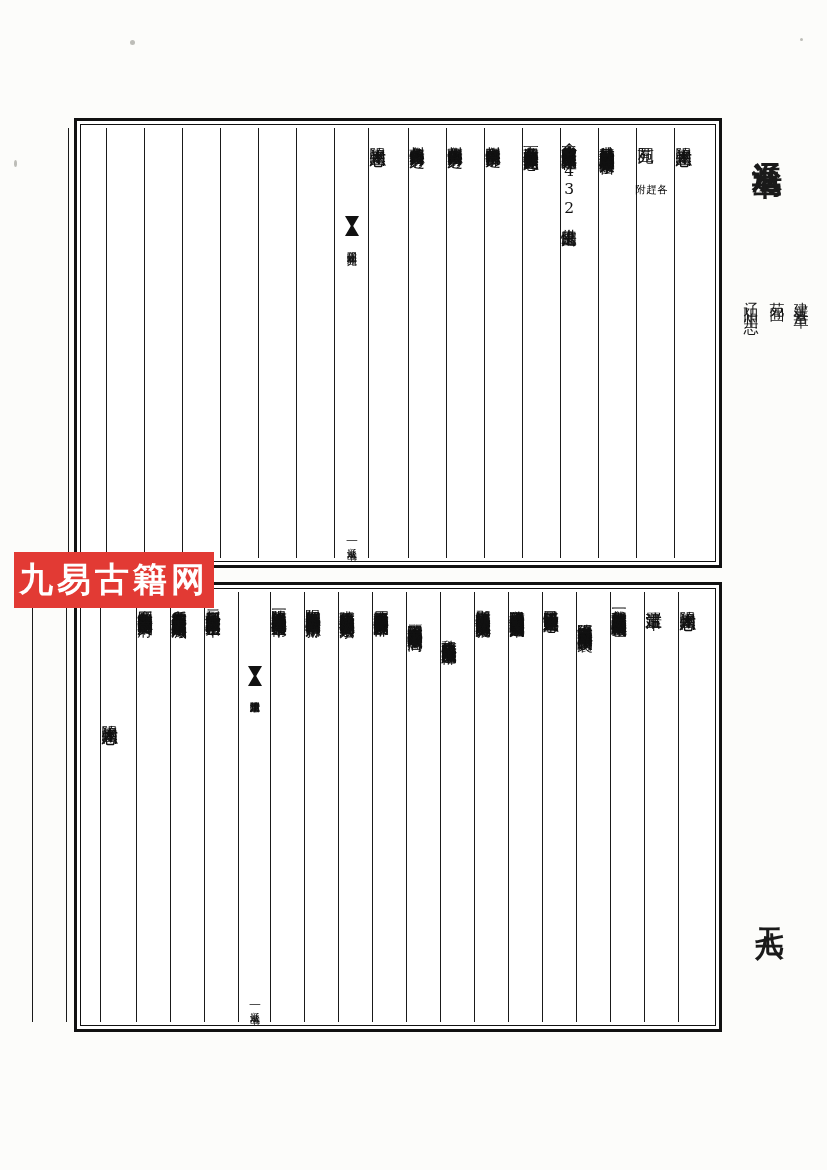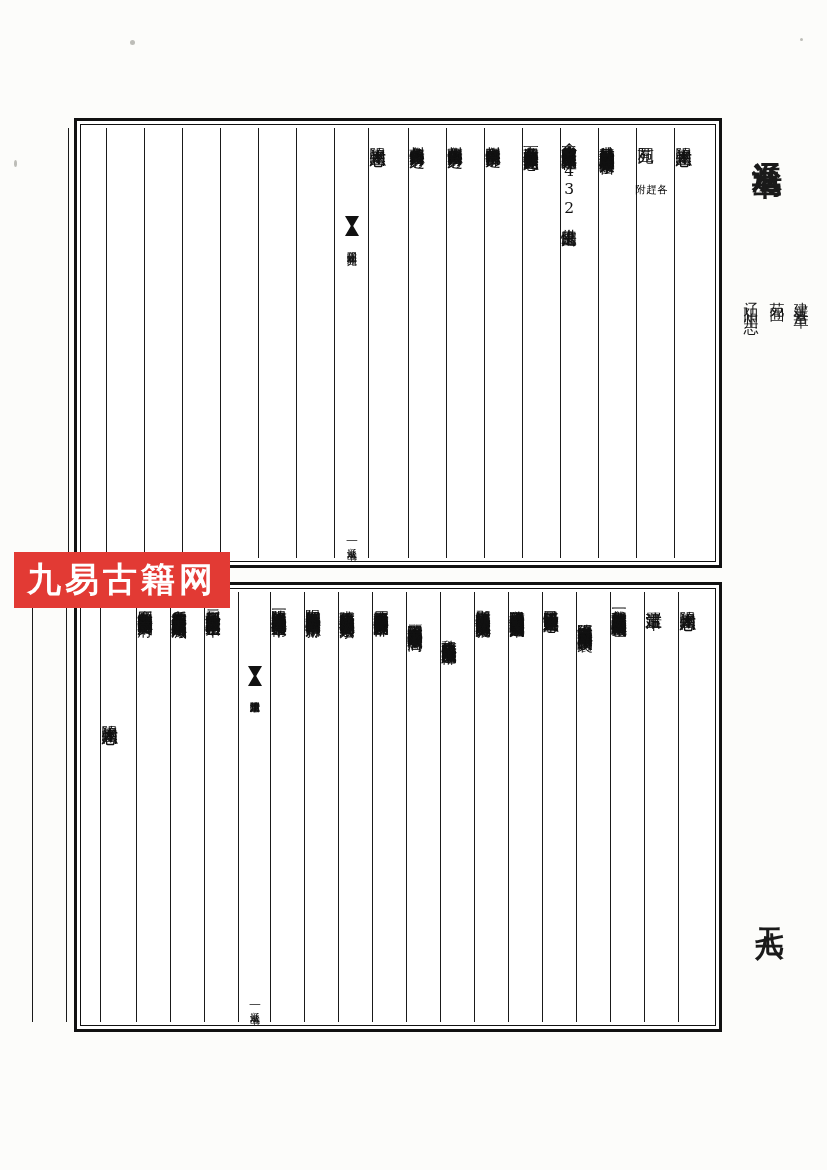--- a/index.html
+++ b/index.html
@@ -209,21 +209,21 @@
     margin-bottom: 14px;
     letter-spacing: 1px;
     white-space: nowrap;
   }
 
   
   .watermark {
     position: absolute;
     left: 14px;
     top: 552px;
-    width: 216px;
+    width: 200px;
     height: 56px;
     background: #e23a34;
     display: flex;
     align-items: center;
     justify-content: center;
     z-index: 40;
   }
   .watermark .wm-text {
     color: #fff;
     font-size: 34px;

